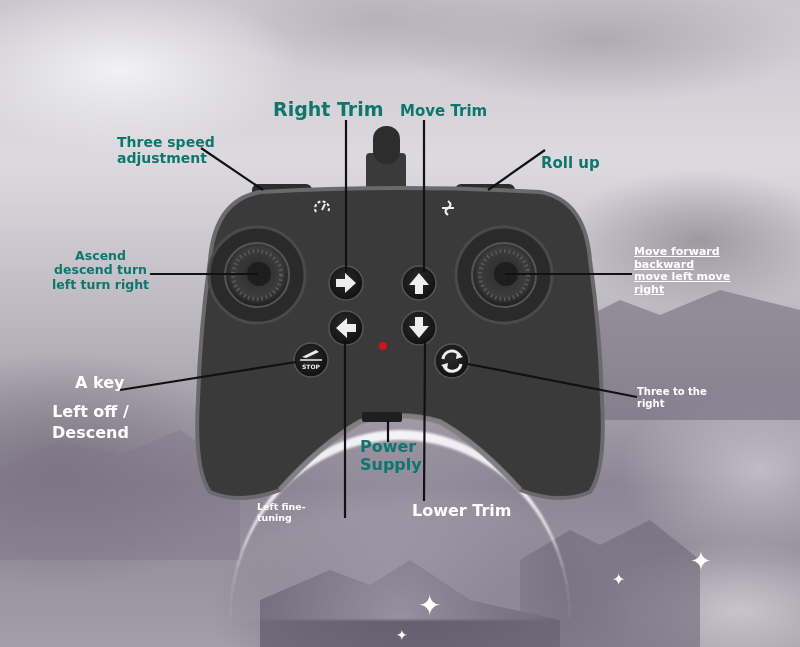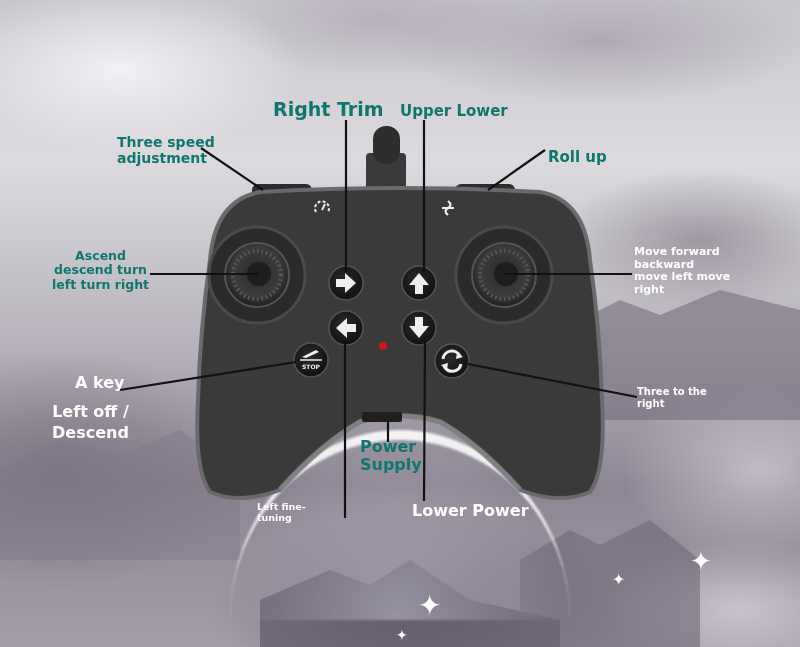--- a/index.html
+++ b/index.html
@@ -142,33 +142,33 @@
     <line x1="505" y1="274" x2="632" y2="274"></line>
     <line x1="120" y1="390" x2="296" y2="362"></line>
     <line x1="468" y1="364" x2="637" y2="397"></line>
     <line x1="345" y1="340" x2="345" y2="518"></line>
     <line x1="425" y1="340" x2="424" y2="501"></line>
     <line x1="388" y1="420" x2="388" y2="442"></line>
   </g>
 </svg>
 
 <div class="label dark" style="left:273px;top:99px;font-size:19px;">Right Trim</div>
-<div class="label dark" style="left:400px;top:103px;font-size:15px;">Upper Lower</div>
+<div class="label dark" style="left:400px;top:103px;font-size:15px;">Move Trim</div>
 <div class="label dark" style="left:117px;top:134px;font-size:14px;">Three speed
 adjustment</div>
-<div class="label dark" style="left:541px;top:149px;font-size:15px;margin-left:7px;">Roll up</div>
+<div class="label dark" style="left:541px;top:155px;font-size:15px;">Roll up</div>
 <div class="label dark center" style="left:52px;top:249px;font-size:12.5px;">Ascend
 descend turn
 left turn right</div>
-<div class="label light" style="left:634px;top:246px;font-size:11px;">Move forward
+<div class="label light" style="left:634px;top:246px;font-size:11px;text-decoration:underline;">Move forward
 backward
 move left move
 right</div>
 <div class="label light" style="left:75px;top:374px;font-size:16px;">A key</div>
 <div class="label light center" style="left:52px;top:402px;font-size:16px;line-height:1.3;">Left off /
 Descend</div>
 <div class="label light" style="left:637px;top:386px;font-size:10px;">Three to the
 right</div>
 <div class="label dark" style="left:360px;top:438px;font-size:16px;">Power
 Supply</div>
 <div class="label light" style="left:257px;top:502px;font-size:9.5px;">Left fine-
 tuning</div>
-<div class="label light" style="left:412px;top:502px;font-size:16px;">Lower Power</div>
+<div class="label light" style="left:412px;top:502px;font-size:16px;">Lower Trim</div>
 
 </body></html>

